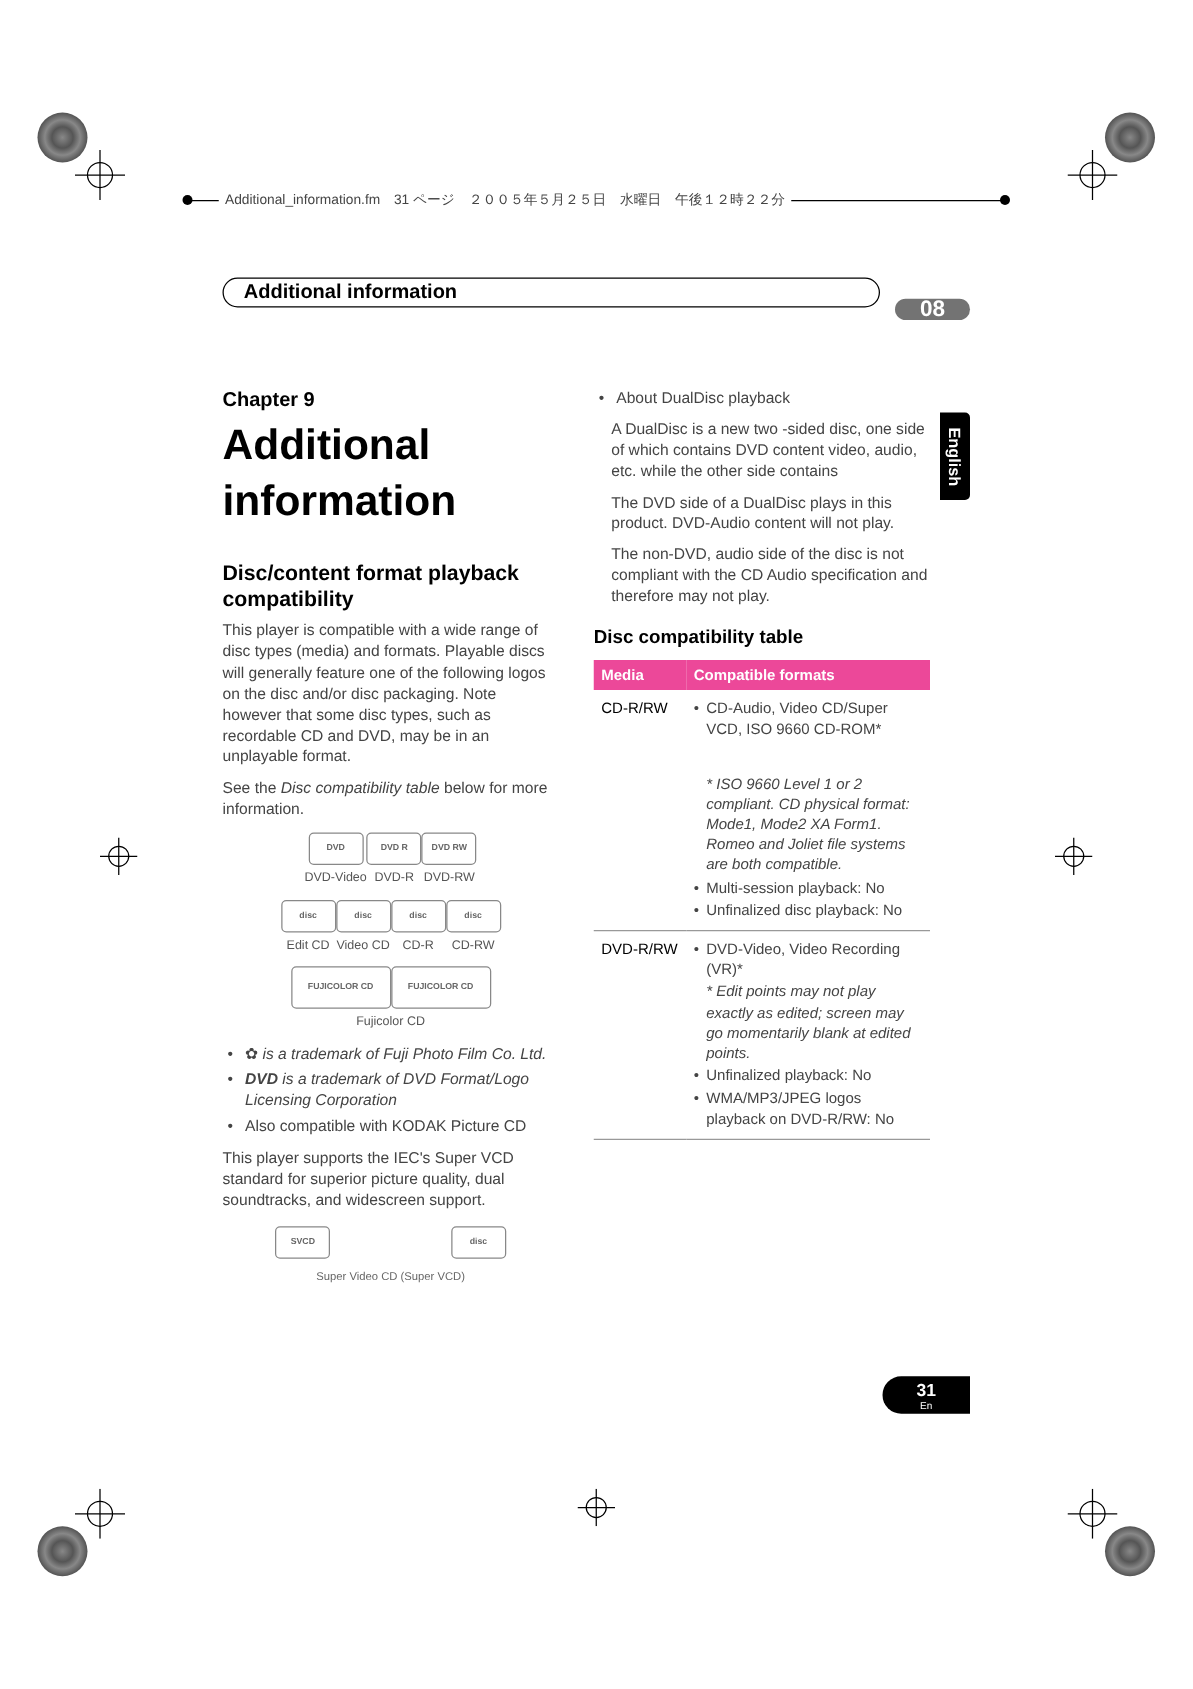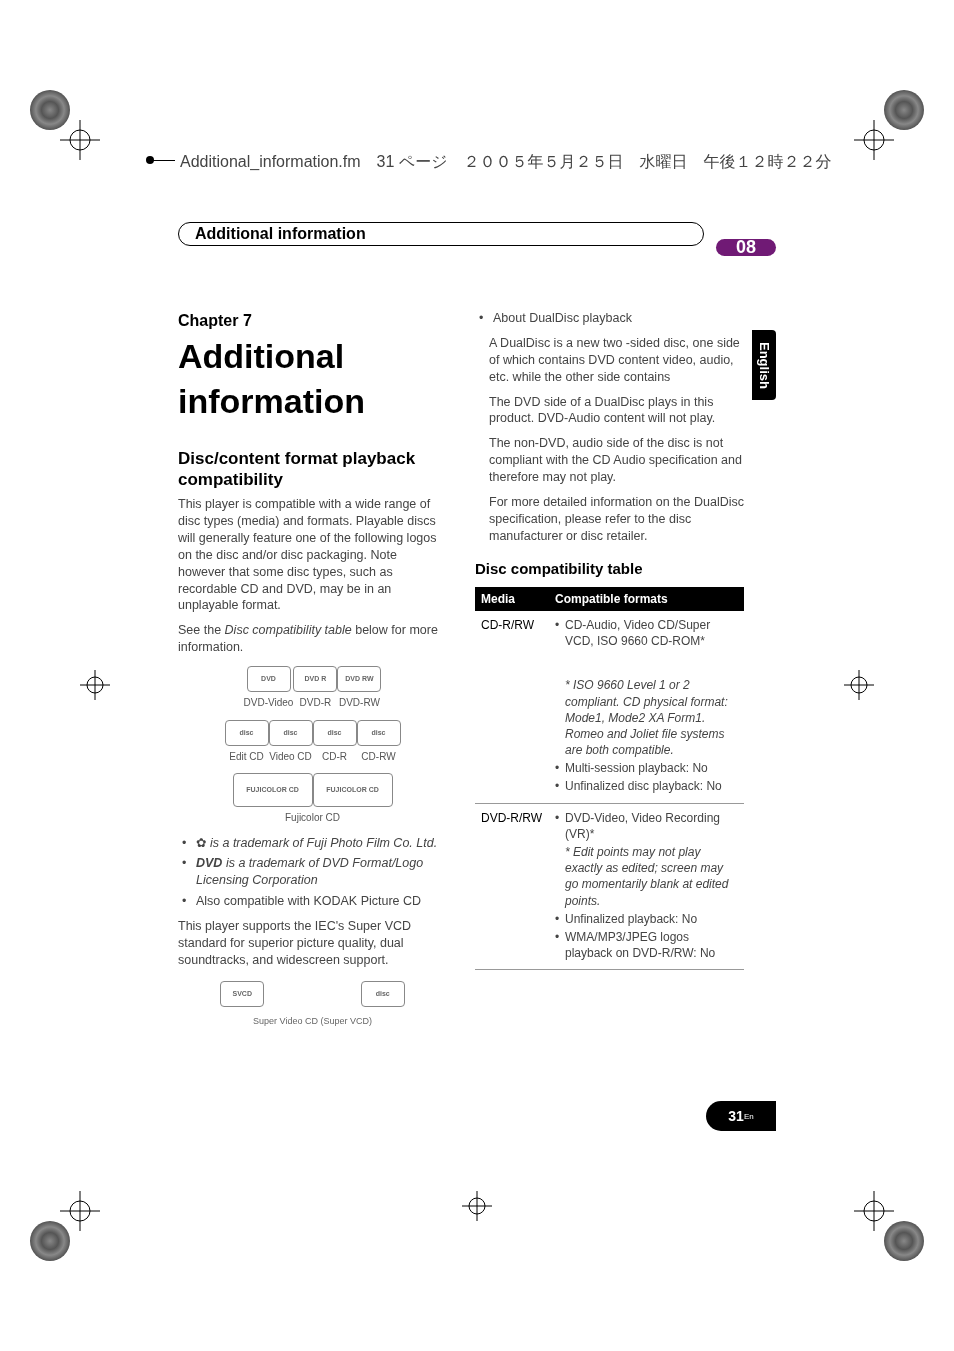--- a/index.html
+++ b/index.html
@@ -58,21 +58,21 @@
     background: #000;
     border-radius: 50%;
     top: -4px;
   }
   .header-line::before { left: -4px; }
   .header-line::after { right: -4px; }
   .header-text {
     position: absolute;
     top: 152px;
     left: 175px;
-    font-size: 16px;
+    font-size: 11px;
     color: #444;
     background: #fff;
     padding: 0 5px;
   }
 
   .section-header {
     position: absolute;
     top: 218px;
     left: 178px;
     right: 178px;
@@ -88,21 +88,21 @@
     display: flex;
     align-items: center;
     padding-left: 16px;
     font-weight: bold;
     font-size: 16px;
     margin-right: 12px;
   }
   .pill-right {
     width: 60px;
     height: 17px;
-    background: #701a75;
+    background: #737373;
     color: #fff;
     border-radius: 15px;
     display: flex;
     align-items: center;
     justify-content: center;
     font-weight: bold;
     font-size: 18px;
     margin-top: 27px;
   }
 
@@ -208,21 +208,21 @@
     font-size: 15px;
     color: #000;
     margin: 14px 0 8px 0;
   }
   .compat-table {
     width: 100%;
     border-collapse: collapse;
     font-size: 12px;
   }
   .compat-table thead th {
-    background: #000000;
+    background: #ec4899;
     color: #fff;
     text-align: left;
     padding: 4px 6px;
     font-weight: bold;
   }
   .compat-table tbody td {
     vertical-align: top;
     padding: 6px;
     border-bottom: 1px solid #999;
   }
@@ -240,21 +240,21 @@
   .page-footer {
     position: absolute;
     bottom: 220px;
     right: 178px;
     width: 70px;
     height: 30px;
     background: #000;
     color: #fff;
     border-radius: 15px 0 0 15px;
     display: flex;
-    flex-direction: row;
+    flex-direction: column;
     align-items: center;
     justify-content: center;
     font-size: 14px;
     font-weight: bold;
   }
   .page-footer .en { font-size: 8px; font-weight: normal; }
   .svcd-row {
     display: flex;
     justify-content: center;
     gap: 12px;
@@ -330,21 +330,21 @@
 
 <div class="section-header">
   <div class="pill-left">Additional information</div>
   <div class="pill-right">08</div>
 </div>
 
 <div class="side-tab">English</div>
 
 <div class="content">
   <div class="col-left">
-    <div class="chapter-label">Chapter 7</div>
+    <div class="chapter-label">Chapter 9</div>
     <div class="chapter-title">Additional information</div>
     <div class="sub-heading">Disc/content format playback compatibility</div>
     <div class="body-text">This player is compatible with a wide range of disc types (media) and formats. Playable discs will generally feature one of the following logos on the disc and/or disc packaging. Note however that some disc types, such as recordable CD and DVD, may be in an unplayable format.</div>
     <div class="body-text">
       <span>See the </span><span class="italic">Disc compatibility table</span><span> below for more information.</span>
     </div>
 
     <div class="logo-row">
       <div class="logo-box"><div class="logo-shape">DVD</div><span>DVD-Video</span></div>
       <div class="logo-box"><div class="logo-shape">DVD R</div><span>DVD-R</span></div>
@@ -376,21 +376,20 @@
   </div>
 
   <div class="col-right">
     <ul class="bullet-list">
       <li>About DualDisc playback</li>
     </ul>
     <div class="right-body-list">
       <div class="right-body-block">A DualDisc is a new two -sided disc, one side of which contains DVD content video, audio, etc. while the other side contains</div>
       <div class="right-body-block">The DVD side of a DualDisc plays in this product. DVD-Audio content will not play.</div>
       <div class="right-body-block">The non-DVD, audio side of the disc is not compliant with the CD Audio specification and therefore may not play.</div>
-      <div class="right-body-block">For more detailed information on the DualDisc specification, please refer to the disc manufacturer or disc retailer.</div>
     </div>
 
     <div class="table-heading">Disc compatibility table</div>
     <table class="compat-table">
       <thead>
         <tr>
           <th>Media</th>
           <th>Compatible formats</th>
         </tr>
       </thead>

